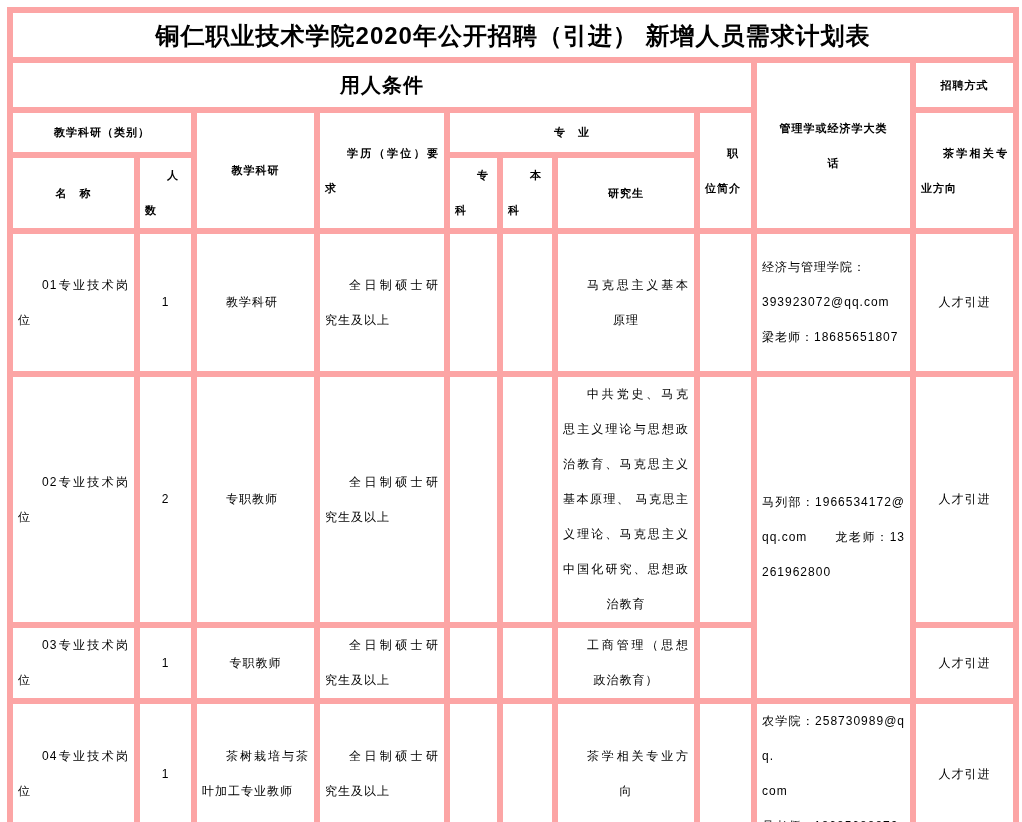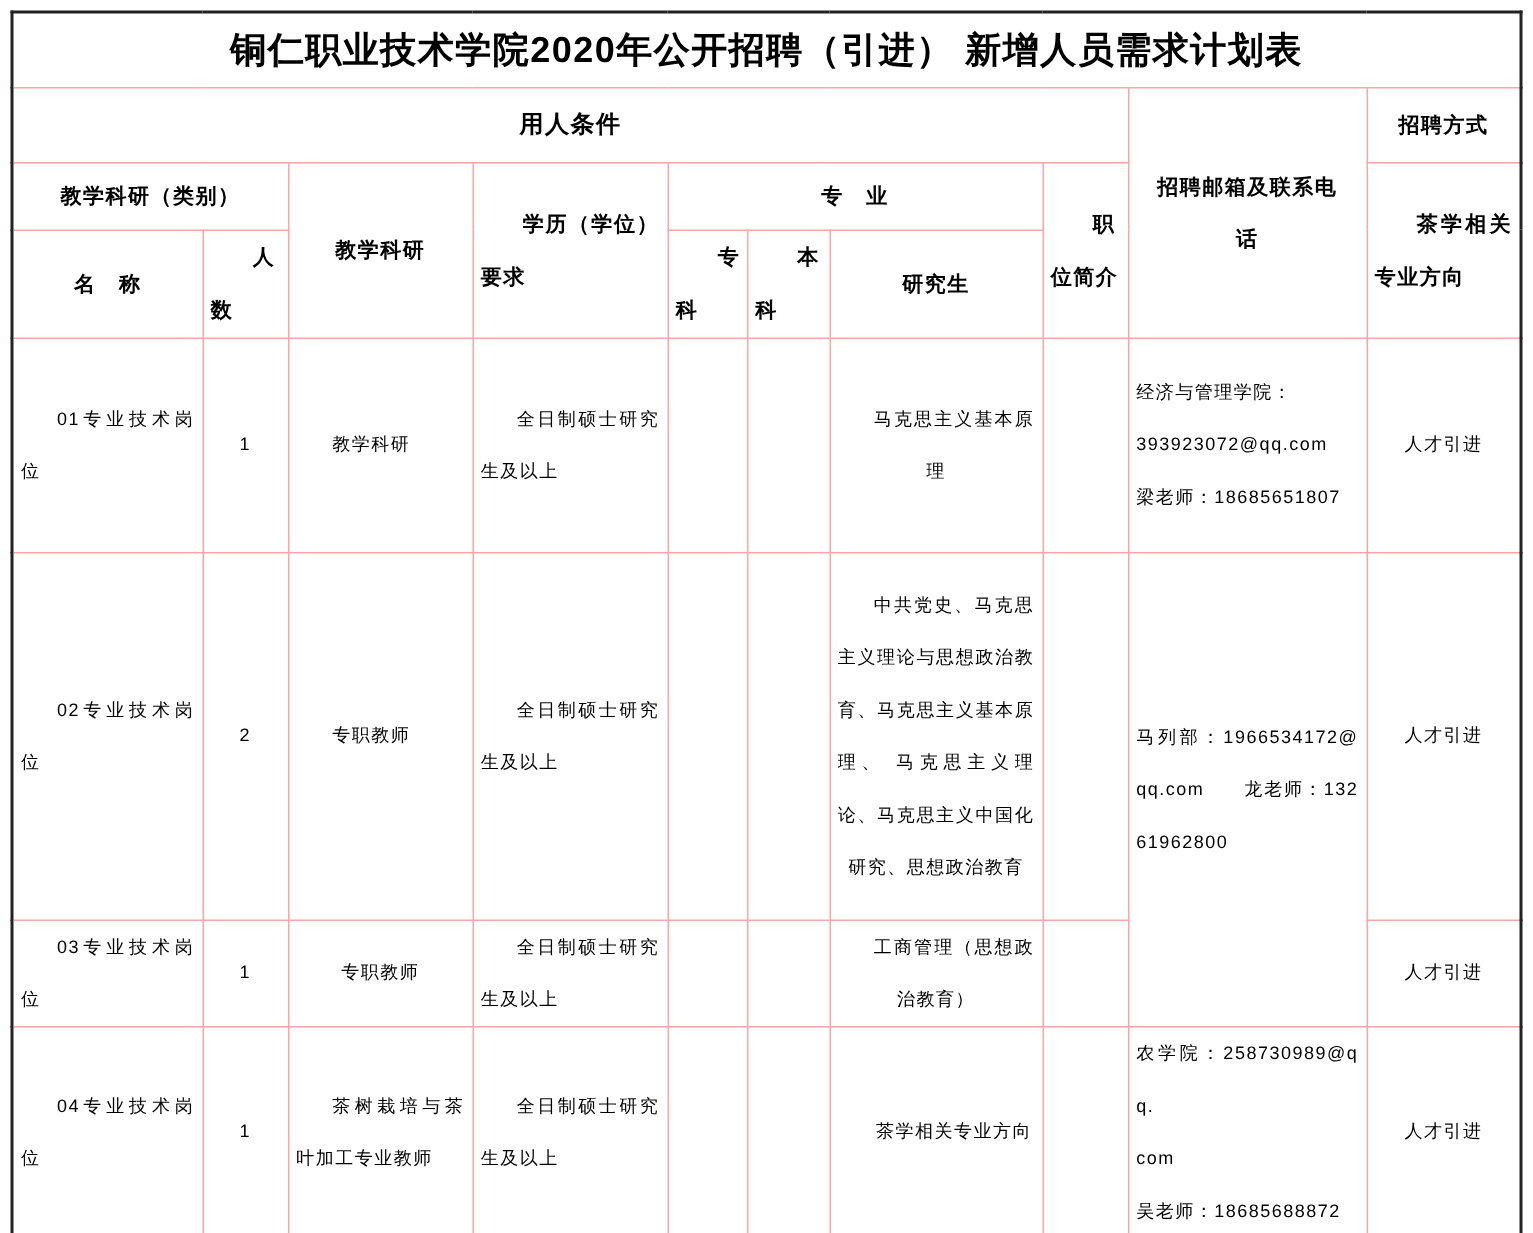--- a/index.html
+++ b/index.html
@@ -12,38 +12,38 @@
   }
   #sheet { position: absolute; left: 7px; top: 7px; }
   table.doc {
     border-collapse: collapse;
     table-layout: fixed;
     width: 1006px;
     border: 2px solid #222;
     background: #fff;
   }
   table.doc td {
-    border: 1px solid #fca5a5;
+    border: 6px solid #fca5a5;
     vertical-align: middle;
     padding: 0 5px;
     line-height: 35px;
     overflow: hidden;
     word-break: break-all;
   }
   
   td.t {
     font-size: 24px;
     font-weight: bold;
     text-align: center;
     letter-spacing: 1px;
     line-height: 46px;
   }
   
-  td.h { font-size: 14px; font-weight: bold; letter-spacing: 1px; }
-  td.hb { font-size: 16px; }
+  td.h { font-size: 11px; font-weight: bold; letter-spacing: 1px; }
+  td.hb { font-size: 20px; }
   
   td.b { font-size: 12px; letter-spacing: 1px; }
   
   .ct { text-align: center; }
   .jl { text-align: justify; text-align-last: left; text-indent: 2em; }
   .jc { text-align: justify; text-align-last: center; text-indent: 2em; }
   .pre { white-space: pre-line; }
   .contact { text-align: justify; text-align-last: left; white-space: pre-line; }
 </style>
 </head>
@@ -64,21 +64,21 @@
       <col style="width:103px">
     </colgroup>
 
     <tbody>
         <tr style="height:50px">
       <td colspan="10" class="t">铜仁职业技术学院2020年公开招聘（引进） 新增人员需求计划表</td>
     </tr>
 
     <tr style="height:50px">
       <td colspan="8" class="h hb ct">用人条件</td>
-      <td rowspan="3" class="h ct pre">招聘邮箱及联系电
+      <td rowspan="3" class="h ct pre">管理学或经济学大类
 话</td>
       <td class="h ct">招聘方式</td>
     </tr>
 
     <tr style="height:45px">
       <td colspan="2" class="h ct">教学科研（类别）</td>
       <td rowspan="2" class="h ct">教学科研</td>
       <td rowspan="2" class="h jl">学历（学位）要求</td>
       <td colspan="3" class="h ct">专　业</td>
       <td rowspan="2" class="h jl">职位简介</td>

